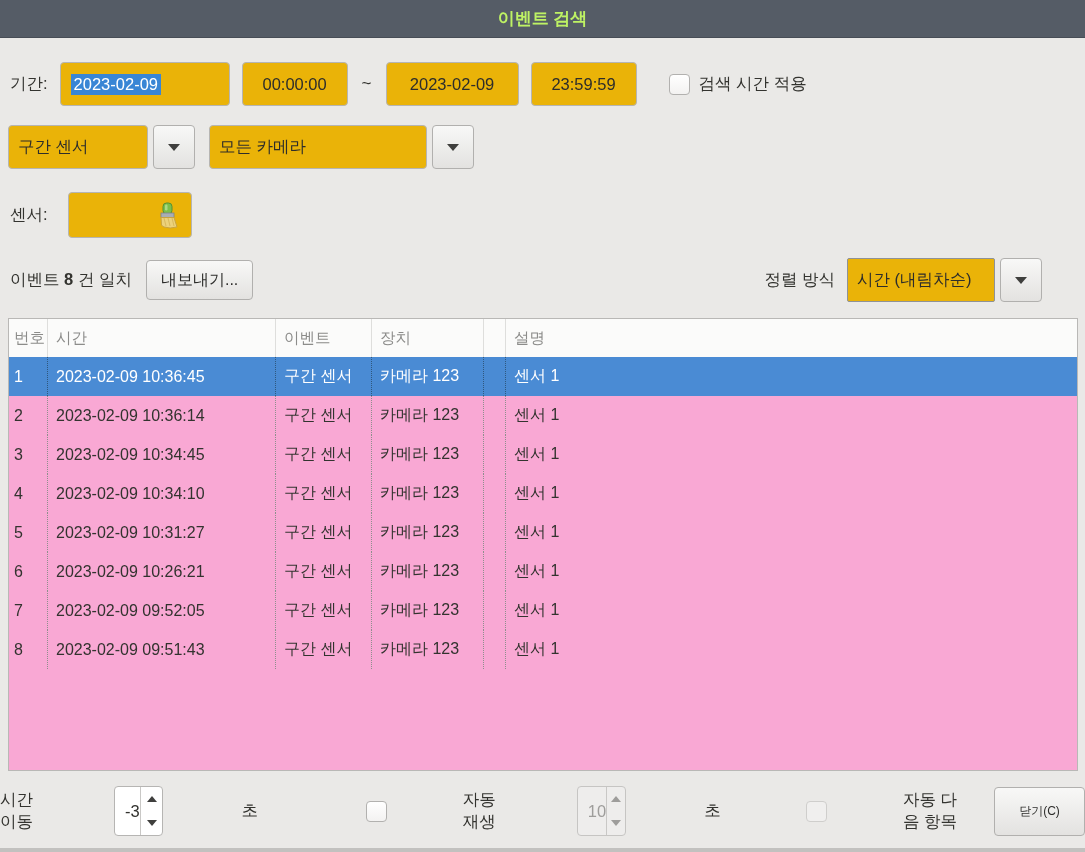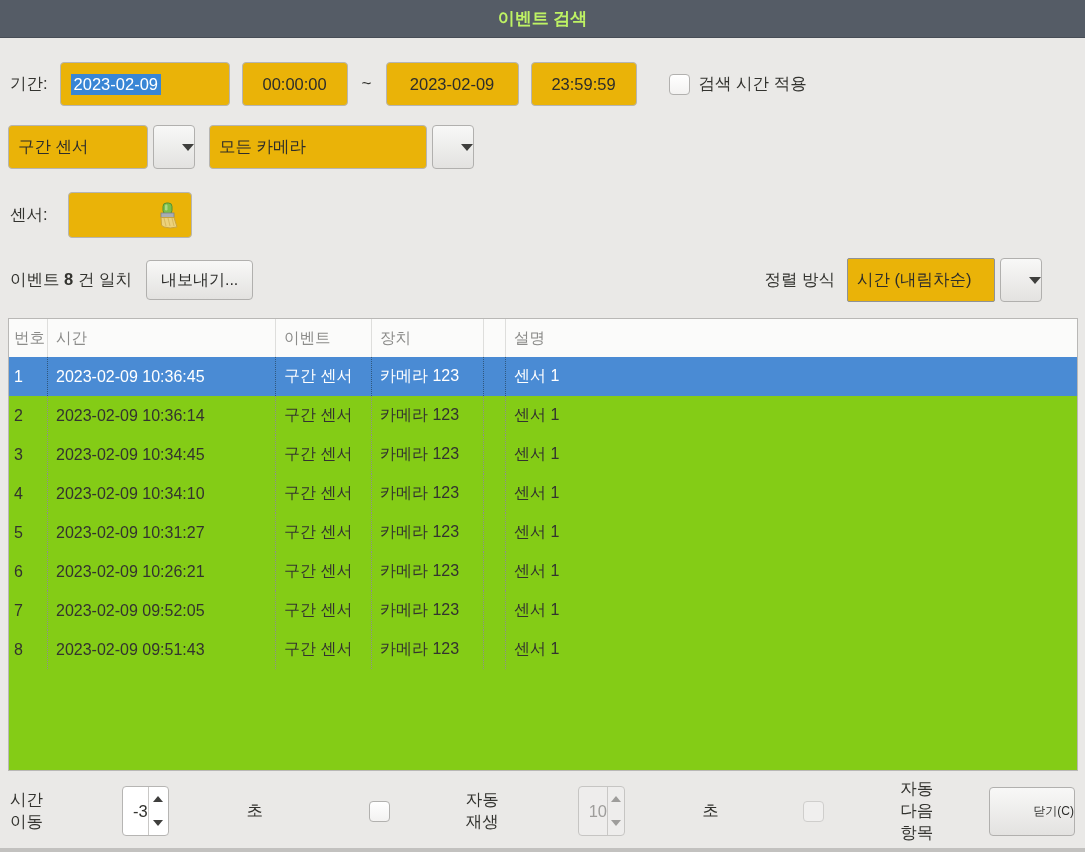--- a/index.html
+++ b/index.html
@@ -20,21 +20,21 @@
     border-bottom:1px solid #474d56;
   }
 
   
   .field {
     background:#eab308; border:1px solid #b6b5b3; border-radius:4px;
     height:44px; display:flex; align-items:center; font-size:16.5px; color:#2d2d2b;
   }
   .btn {
     background:linear-gradient(#f8f8f7,#e3e2e0); border:1px solid #b1b0ae; border-radius:4px;
-    display:flex; align-items:center; justify-content:flex-end;
+    display:flex; align-items:center; justify-content:center;
     font-size:16px; color:#2d2d2b;
   }
   .combo-btn { width:42px; height:44px; }
   .tri-down { width:0; height:0; border-left:6px solid transparent; border-right:6px solid transparent; border-top:7px solid #3f3f3d; }
   .tri-up-sm { width:0; height:0; border-left:5px solid transparent; border-right:5px solid transparent; border-bottom:6px solid #3f3f3d; }
   .tri-down-sm { width:0; height:0; border-left:5px solid transparent; border-right:5px solid transparent; border-top:6px solid #3f3f3d; }
   .checkbox {
     width:21px; height:21px; border:1px solid #b2b1af; border-radius:4px;
     background:linear-gradient(#ffffff,#f3f2f1); flex:none;
   }
@@ -62,21 +62,21 @@
   .row-count { margin-top:20px; height:44px; align-items:center; padding-right:43px; }
   .count-text { font-size:16.5px; }
   .count-text b { font-weight:700; }
   .export-btn { height:40px; padding:0 14px; margin-left:14px; }
   .sort-group { margin-left:auto; display:flex; align-items:center; }
   .sort-label { margin-right:12px; }
   .sort-field { width:148px; padding-left:9px; border-radius:2px; border-color:#8f9296; }
 
   
   .table {
-    margin:16px 7px 0 8px; background:#84cc16; border:1px solid #b9b8b6;
+    margin:16px 7px 0 8px; background:#f9a8d4; border:1px solid #b9b8b6;
     height:453px; display:flex; flex-direction:column; overflow:hidden;
   }
   .thead, .trow {
     display:grid; grid-template-columns:39px 228px 96px 112px 22px 1fr;
     flex:none;
   }
   .thead { height:38px; background:#fbfbfa; }
   .thead .th {
     display:flex; align-items:center; padding-left:8px;
     color:#8c8c8a; font-size:15.5px; border-right:1px solid #dededc;
@@ -87,21 +87,21 @@
   .trow .td {
     display:flex; align-items:center; padding-left:8px; font-size:16px; color:#33332f;
     border-right:1px dotted #8f8f8d; white-space:nowrap; overflow:hidden;
   }
   .trow .td:first-child { padding-left:5px; }
   .trow .td:last-child { border-right:none; }
   .trow.selected { background:#4a8bd4; }
   .trow.selected .td { color:#ffffff; border-right-color:#2f587f; }
 
   
-  .footer { margin-top:15px; display:flex; align-items:center; padding:0 10px; height:50px;gap:36px; }
+  .footer { margin-top:15px; display:flex; align-items:center; padding:0 0; height:50px;gap:36px; }
   .spin { height:50px; width:95px; display:flex; background:#ffffff; border:1px solid #b6b5b3; border-radius:4px; overflow:hidden; }
   .spin .spin-val { flex:1; display:flex; align-items:center; padding-left:10px; font-size:16.5px; }
   .spin .spin-btns { width:27px; border-left:1px solid #c9c8c6; display:flex; flex-direction:column; }
   .spin .spin-btns > div { flex:1; display:flex; align-items:center; justify-content:center; cursor:default; }
   .spin.disabled { background:#eeedec; border-color:#c6c5c3; }
   .spin.disabled .spin-val { color:#9e9d9b; }
   .spin.disabled .tri-up-sm { border-bottom-color:#9e9d9b; }
   .spin.disabled .tri-down-sm { border-top-color:#9e9d9b; }
   .close-btn { margin-left:auto; width:177px; height:49px; font-size:12px; border-radius:4px; }
 

